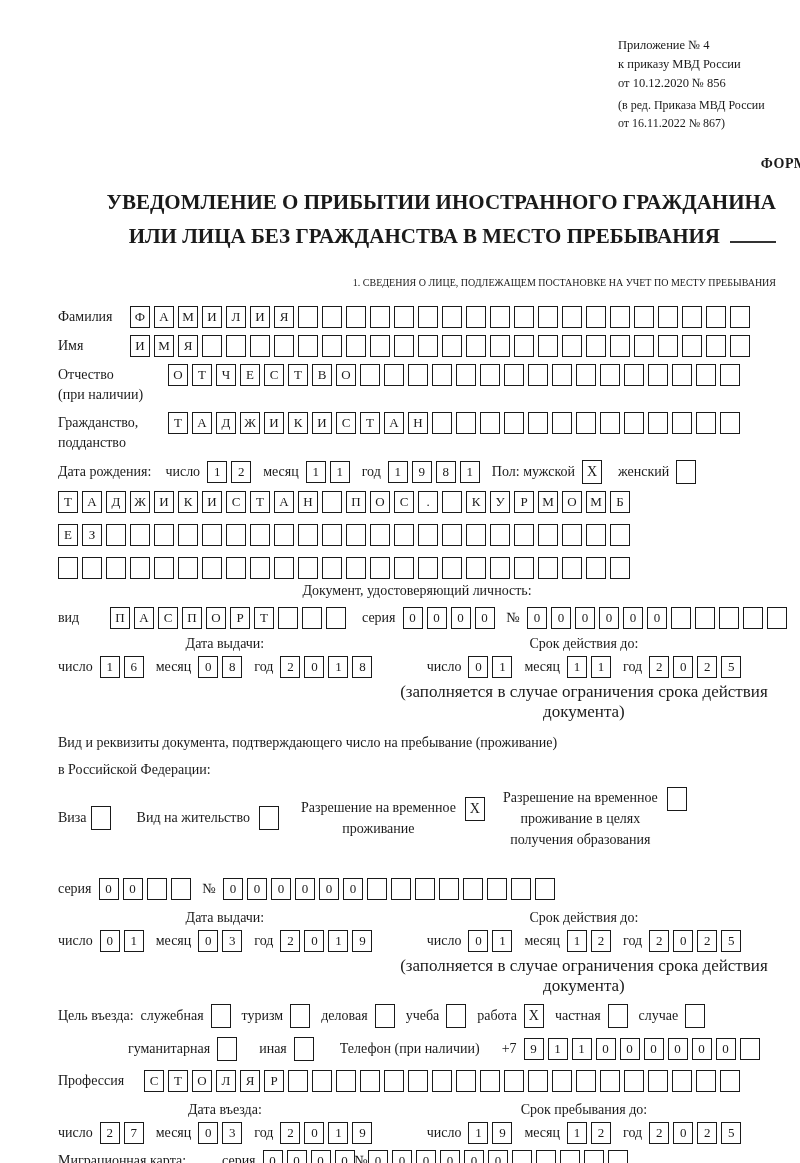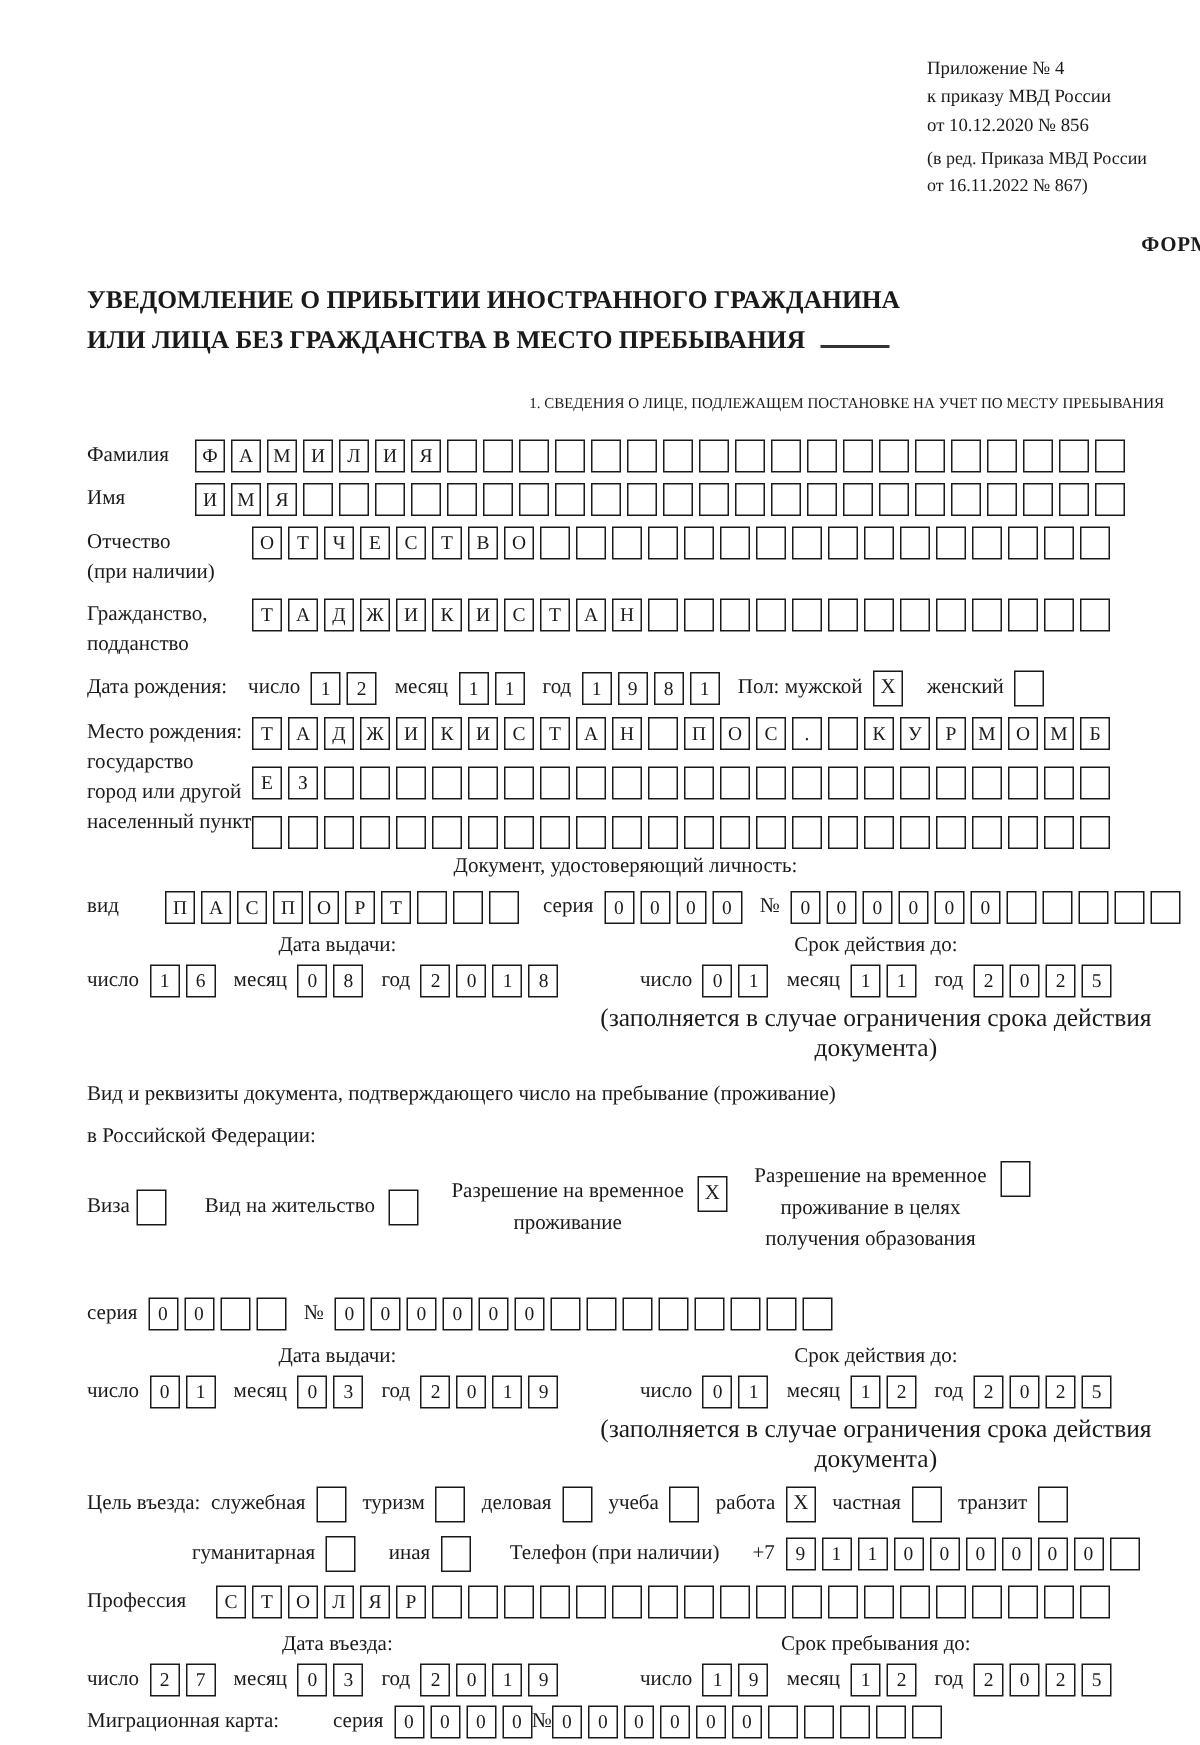--- a/index.html
+++ b/index.html
@@ -12,21 +12,21 @@
   }
   .page{padding:36px 24px 0 58px}
 
   
   .top-right{margin-left:560px;width:200px}
   .appendix{font-size:12.5px;line-height:1.5}
   .edition{font-size:12px;line-height:1.45;margin-top:5px}
   .forma{font-weight:bold;font-size:14px;text-align:right;margin-top:24px;letter-spacing:.5px}
 
   
-  .title{text-align:left;font-weight:bold;font-size:17px;line-height:1.6;margin-top:14px}
+  .title{text-align:right;font-weight:bold;font-size:21px;line-height:1.6;margin-top:14px}
   .tline{display:inline-block;width:46px;height:2px;background:#333;margin-left:10px;vertical-align:baseline}
   .sec1{font-weight:normal;font-size:10px;text-align:right;margin-top:24px;margin-bottom:18px}
 
   
   .box{
     display:inline-block;flex:0 0 auto;width:20px;height:22px;
     border:1.6px solid #1a1a1a;margin-right:4px;
     text-align:center;font-size:13px;line-height:19px;background:#fff;
   }
   .boxrow{display:flex}
@@ -234,21 +234,20 @@
         <span class="box">8</span>
         <span class="box">1</span>
       </span>
     <span class="dlab2">Пол: мужской</span>
     <span class="box cbx">X</span>
     <span class="dlab2" style="margin-left:16px">женский</span>
     <span class="box cbx"></span>
   </div>
 
   <div class="frow" style="margin-top:4px;margin-bottom:4px">
-    <div class="flabel w110 ml-lines">Место рождения:<br>государство<br>город или другой<br>населенный пункт</div>
     <div>
       <div class="boxrow" style="margin-bottom:11px">
           <span class="box">Т</span>
           <span class="box">А</span>
           <span class="box">Д</span>
           <span class="box">Ж</span>
           <span class="box">И</span>
           <span class="box">К</span>
           <span class="box">И</span>
           <span class="box">С</span>
@@ -528,21 +527,21 @@
       </span>
     <span class="pitem">
         <span class="plab">работа</span>
         <span class="box cbx">X</span>
       </span>
     <span class="pitem">
         <span class="plab">частная</span>
         <span class="box cbx"></span>
       </span>
     <span class="pitem" style="margin-right:0">
-        <span class="plab">транзит</span>
+        <span class="plab">случае</span>
         <span class="box cbx"></span>
       </span>
   </div>
 
   <div class="purpose-row indent70">
     <span class="pitem" style="margin-right:22px">
         <span class="plab">гуманитарная</span>
         <span class="box cbx"></span>
       </span>
     <span class="pitem" style="margin-right:26px">

